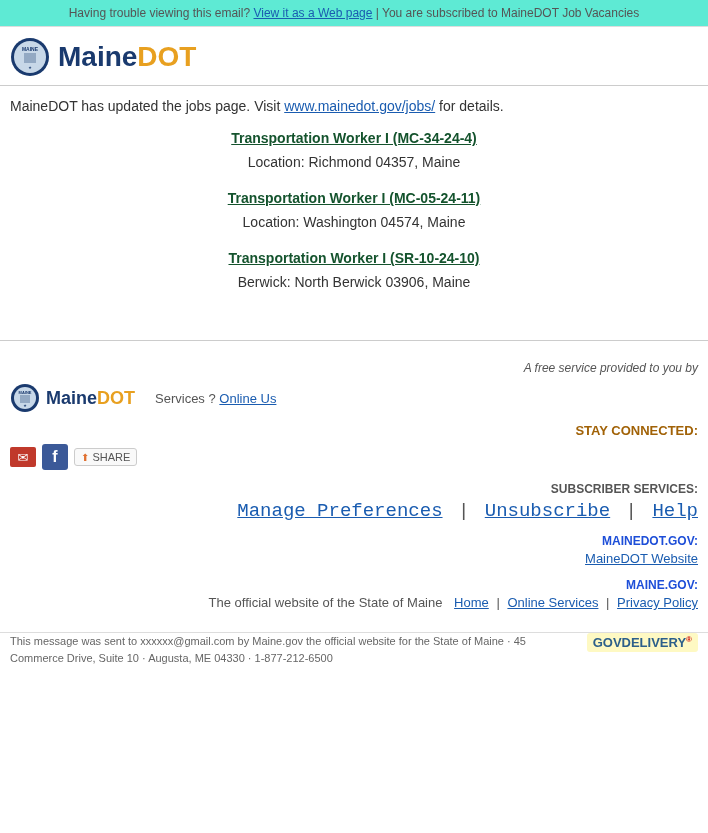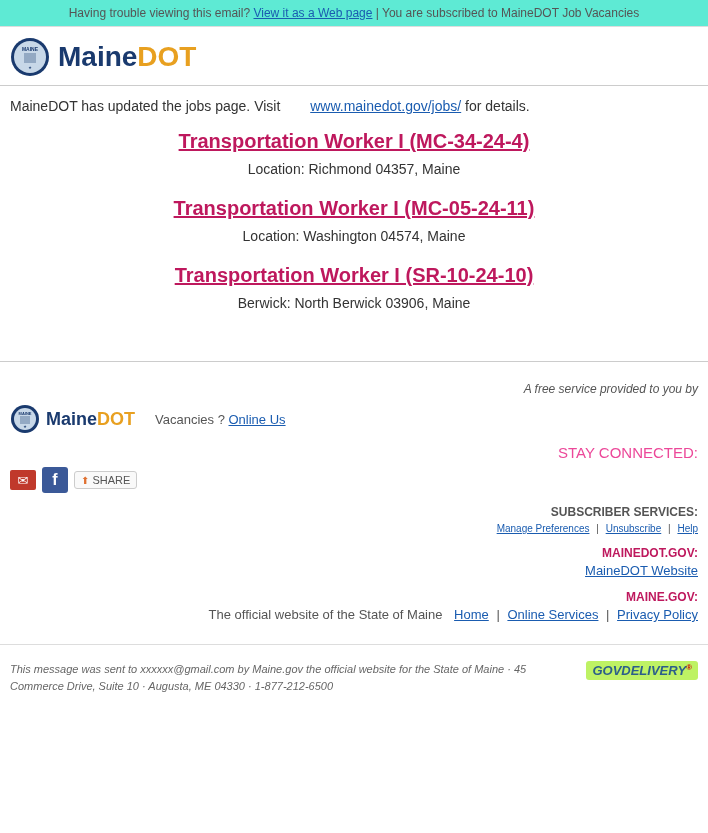--- a/index.html
+++ b/index.html
@@ -53,32 +53,31 @@
       padding: 12px 10px 20px 10px;
     }
     .intro-text {
       font-size: 14px;
       color: #333;
       margin-bottom: 16px;
     }
     .intro-text a {
       color: #1a5cb0;
       text-decoration: underline;
-      margin-left: 26px;
     }
 
     
     .job-listing {
       text-align: center;
       margin-bottom: 20px;
     }
     .job-title-link {
-      font-size: 20px;
-      font-weight: bold;
-      color: #be185d;
+      font-size: 14px;
+      font-weight: bold;
+      color: #14532d;
       text-decoration: underline;
       display: inline-block;
       margin-bottom: 8px;
     }
     .job-location {
       font-size: 14px;
       color: #333;
     }
 
     
@@ -121,23 +120,23 @@
       font-size: 13px;
       color: #555;
     }
     .footer-questions a {
       color: #1a5cb0;
       text-decoration: underline;
     }
 
     
     .stay-connected-label {
-      font-size: 15px;
-      font-weight: normal;
-      color: #ec4899;
+      font-size: 13px;
+      font-weight: bold;
+      color: #a16207;
       margin-bottom: 6px;
     }
     .social-icons {
       display: flex;
       align-items: center;
       gap: 6px;
       margin-bottom: 12px;
     }
     .email-icon {
       width: 26px;
@@ -182,77 +181,77 @@
     }
 
     
     .subscriber-label {
       font-size: 12px;
       font-weight: bold;
       color: #555;
       margin-bottom: 4px;
     }
     .subscriber-links {
-      font-size: 10px;
+      font-size: 19px;
       margin-bottom: 12px;
+      font-family: Liberation Mono, monospace;
     }
     .subscriber-links a {
       color: #1a5cb0;
       text-decoration: underline;
     }
     .subscriber-links .sep {
       color: #555;
       margin: 0 4px;
     }
 
     
     .footer-section-label {
       font-size: 12px;
       font-weight: bold;
-      color: #be185d;
+      color: #1d4ed8;
       margin-bottom: 3px;
     }
     .footer-section-content {
       font-size: 13px;
       margin-bottom: 12px;
     }
     .footer-section-content a {
       color: #1a5cb0;
       text-decoration: underline;
     }
     .footer-section-content .sep {
       color: #555;
       margin: 0 4px;
     }
 
     
     .bottom-bar {
       border-top: 1px solid #ddd;
-      padding: 16px 10px;
+      padding: 0 10px;
       font-size: 11px;
       color: #666;
       display: flex;
       justify-content: space-between;
       align-items: flex-start;
-      font-style: italic;
     }
     .bottom-bar-text {
       flex: 1;
       line-height: 1.5;
     }
     .govdelivery-logo {
       display: flex;
       align-items: center;
       margin-left: 10px;
     }
     .govdelivery-text {
       font-size: 13px;
       font-weight: bold;
       color: #2c5f8a;
-      background: #bef264;
+      background: #fef9c3;
       padding: 2px 6px;
       border-radius: 3px;
       position: relative;
     }
     .govdelivery-superscript {
       font-size: 8px;
       vertical-align: super;
       color: #c00;
     }
   </style>
@@ -314,21 +313,21 @@
       <circle cx="15" cy="15" r="14" fill="#1a3a6e"></circle>
       <circle cx="15" cy="15" r="11" fill="#c8d8e8"></circle>
       <text x="15" y="11" text-anchor="middle" font-size="4" fill="#1a3a6e" font-weight="bold">MAINE</text>
       <rect x="10" y="12" width="10" height="8" fill="#1a3a6e" opacity="0.3"></rect>
       <text x="15" y="24" text-anchor="middle" font-size="4" fill="#1a3a6e">★</text>
     </svg>
     <div class="footer-logo-text">
       <span style="color:#1a3a6e;">Maine</span><span style="color:#e8a020;">DOT</span>
     </div>
     <span class="footer-questions">
-      <span>Vacancies ?</span>
+      <span>Services ?</span>
       <a href="#">Online Us</a>
     </span>
   </div>
 
   <div class="stay-connected-label">STAY CONNECTED:</div>
   <div class="social-icons">
     <div class="email-icon"></div>
     <div class="fb-icon">f</div>
     <div class="share-btn">
       <span class="share-icon">⬆</span>

